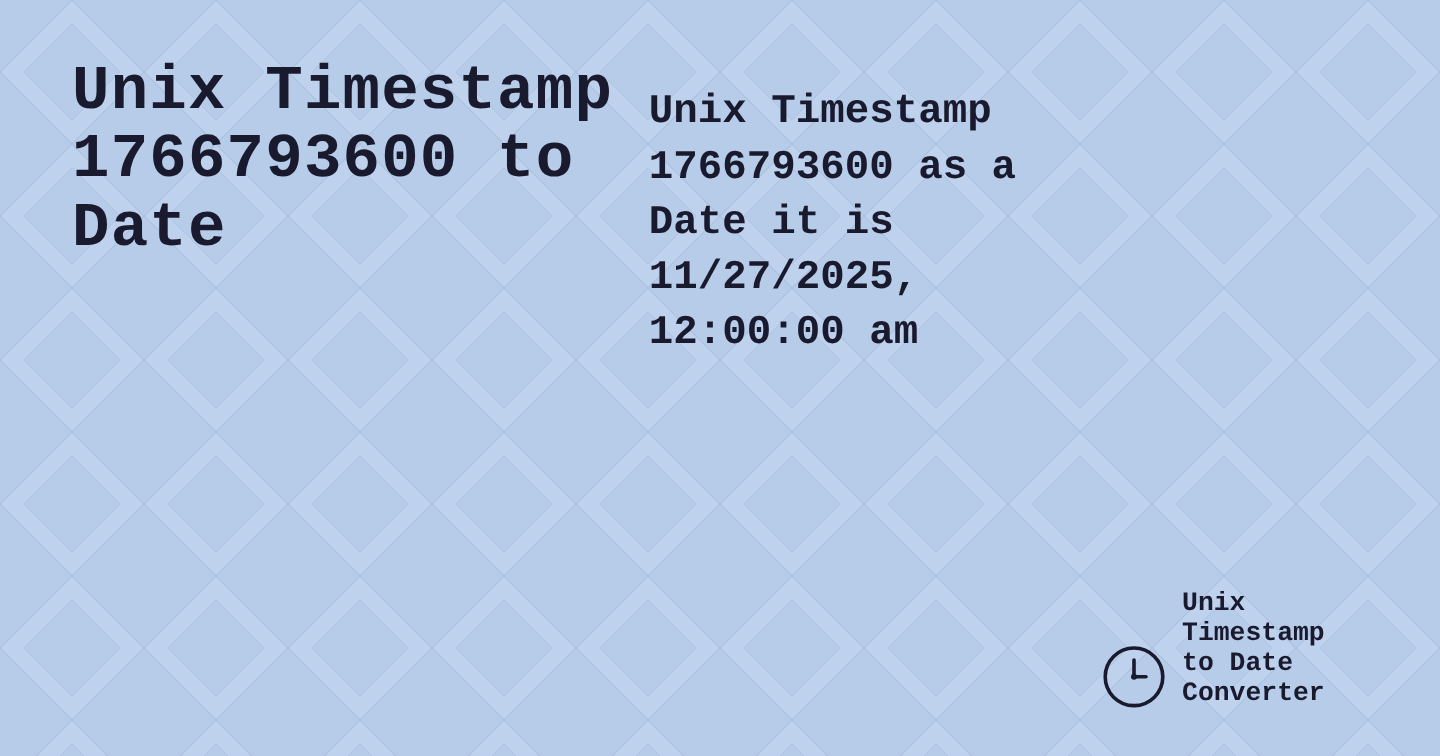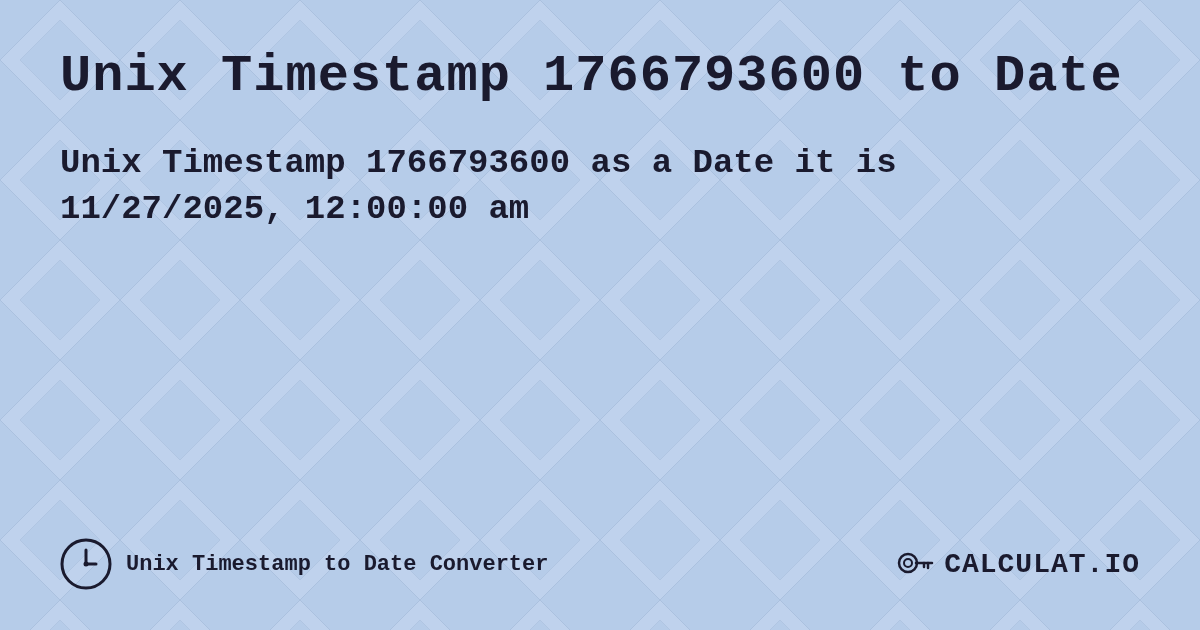--- a/index.html
+++ b/index.html
@@ -29,21 +29,21 @@
       width: 100%;
       height: 100%;
     }
 
     .content {
       position: relative;
       z-index: 1;
       padding: 48px 60px 40px 60px;
       height: 100%;
       display: flex;
-      flex-direction: column;
+      flex-direction: row;
       justify-content: space-between;
     }
 
     .main-title {
       font-family: 'Courier New', Courier, monospace;
       font-size: 52px;
       font-weight: 900;
       color: #1a1a2e;
       letter-spacing: 1px;
       line-height: 1.1;
@@ -53,42 +53,42 @@
     .description {
       font-family: 'Courier New', Courier, monospace;
       font-size: 22px;
       color: #2a2a3e;
       line-height: 1.6;
       margin-top: 32px;
       font-weight: 400;
     }
 
     .result-section {
-      margin-top: 36px;
+      margin-top: 24px;
     }
 
     .result-text {
       font-family: 'Courier New', Courier, monospace;
       font-size: 34px;
       font-weight: 900;
       color: #1a1a2e;
       line-height: 1.35;
     }
 
     .footer {
       display: flex;
       align-items: center;
       justify-content: space-between;
       margin-top: auto;
       padding-top: 16px;
     }
 
     .footer-left {
       display: flex;
-      align-items: center;
+      align-items: flex-end;
       gap: 14px;
     }
 
     .clock-icon {
       width: 52px;
       height: 52px;
       flex-shrink: 0;
     }
 
     .footer-label {
@@ -152,27 +152,15 @@
 
       <svg class="clock-icon" viewBox="0 0 52 52" xmlns="http://www.w3.org/2000/svg">
         <circle cx="26" cy="26" r="24" fill="none" stroke="#1a1a2e" stroke-width="3"></circle>
         <line x1="26" y1="26" x2="26" y2="12" stroke="#1a1a2e" stroke-width="3" stroke-linecap="round"></line>
         <line x1="26" y1="26" x2="36" y2="26" stroke="#1a1a2e" stroke-width="3" stroke-linecap="round"></line>
         <circle cx="26" cy="26" r="2.5" fill="#1a1a2e"></circle>
       </svg>
       <span class="footer-label">Unix Timestamp to Date Converter</span>
     </div>
 
-    <div class="logo-area">
-
-      <svg class="logo-icon" viewBox="0 0 42 42" xmlns="http://www.w3.org/2000/svg">
-
-        <circle cx="14" cy="20" r="9" fill="none" stroke="#1a1a2e" stroke-width="2.5"></circle>
-        <circle cx="14" cy="20" r="4" fill="none" stroke="#1a1a2e" stroke-width="2"></circle>
-        <line x1="22" y1="20" x2="38" y2="20" stroke="#1a1a2e" stroke-width="2.5" stroke-linecap="round"></line>
-        <line x1="34" y1="20" x2="34" y2="25" stroke="#1a1a2e" stroke-width="2.5" stroke-linecap="round"></line>
-        <line x1="30" y1="20" x2="30" y2="24" stroke="#1a1a2e" stroke-width="2.5" stroke-linecap="round"></line>
-      </svg>
-      <span class="logo-text">CALCULAT.IO</span>
-    </div>
   </div>
 
 </div>
 
 </body></html>

